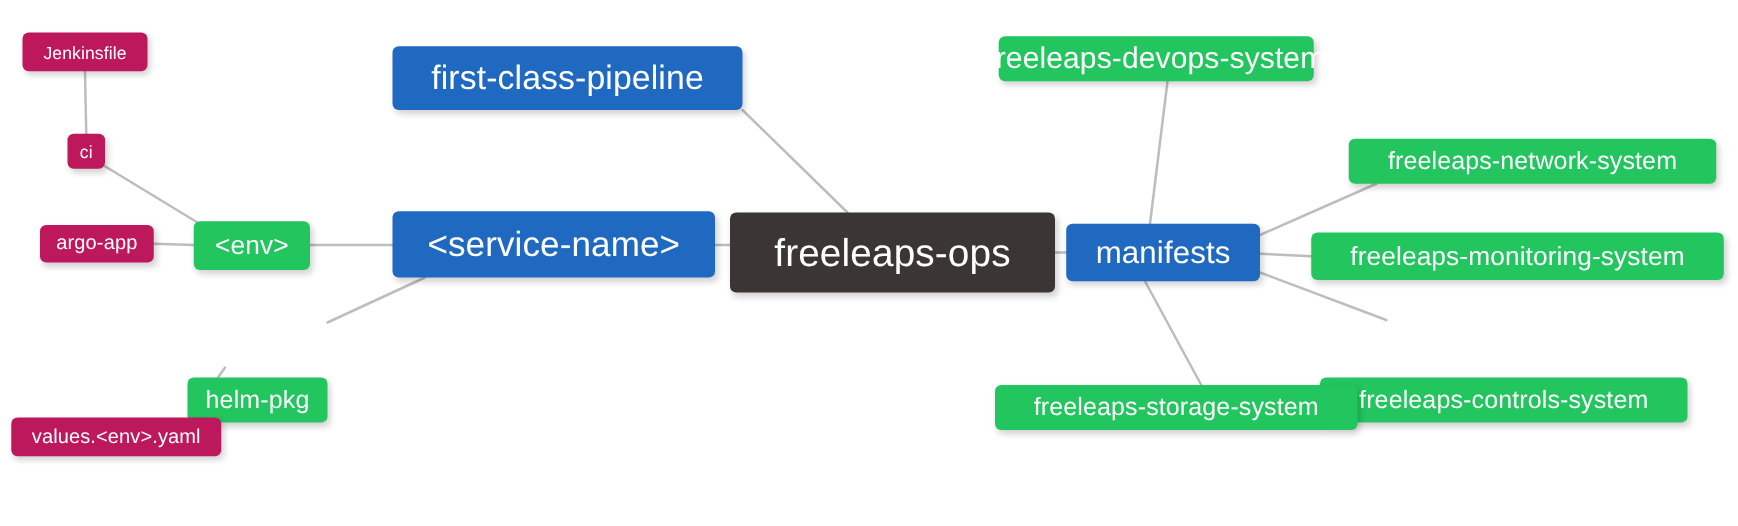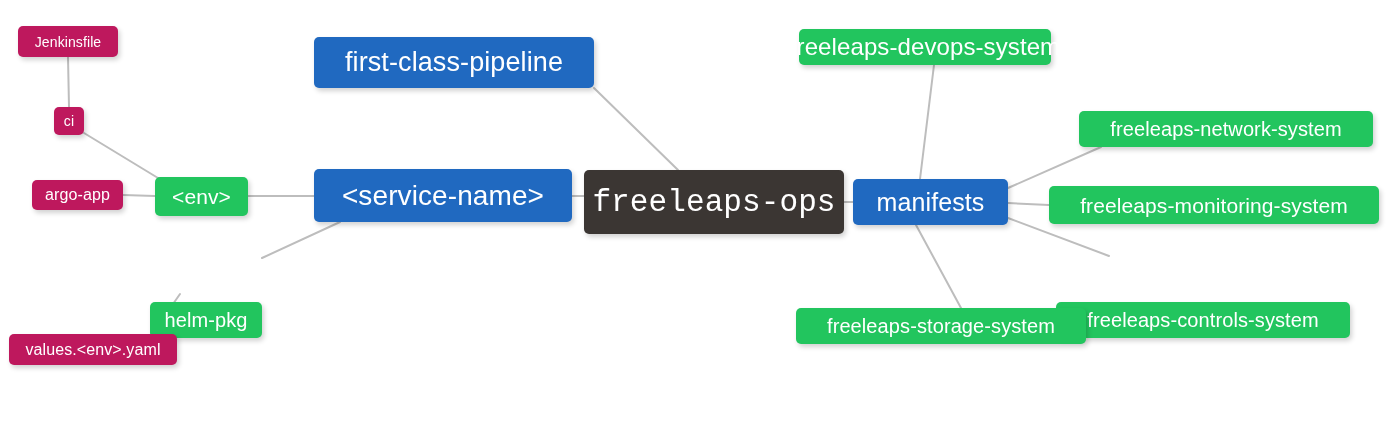--- a/index.html
+++ b/index.html
@@ -59,21 +59,21 @@
       <line x1="262" y1="258" x2="340" y2="222" stroke="#bdbdbd" stroke-width="2" stroke-linecap="round"></line>
       <line x1="152" y1="334" x2="180" y2="294" stroke="#bdbdbd" stroke-width="2" stroke-linecap="round"></line>
       <line x1="844" y1="202" x2="853" y2="202" stroke="#bdbdbd" stroke-width="2" stroke-linecap="round"></line>
       <line x1="920" y1="179" x2="934" y2="65" stroke="#bdbdbd" stroke-width="2" stroke-linecap="round"></line>
       <line x1="1008" y1="188" x2="1101" y2="147" stroke="#bdbdbd" stroke-width="2" stroke-linecap="round"></line>
       <line x1="1008" y1="203" x2="1049" y2="205" stroke="#bdbdbd" stroke-width="2" stroke-linecap="round"></line>
       <line x1="1008" y1="218" x2="1109" y2="256" stroke="#bdbdbd" stroke-width="2" stroke-linecap="round"></line>
       <line x1="916" y1="225" x2="961" y2="308" stroke="#bdbdbd" stroke-width="2" stroke-linecap="round"></line>
     </svg>
   <div id="nodes">
-      <div class="node n-root" style="left: 584px; top: 170px; width: 260px; height: 64px; font-size: 31px; font-family: Liberation Mono, monospace;">freeleaps-ops</div>
+      <div class="node n-root" style="left: 584px; top: 170px; width: 260px; height: 64px; font-size: 31px;">freeleaps-ops</div>
       <div class="node n-blue" style="left: 314px; top: 169px; width: 258px; height: 53px; font-size: 28px;">&lt;service-name&gt;</div>
       <div class="node n-blue" style="left: 314px; top: 37px; width: 280px; height: 51px; font-size: 27px;">first-class-pipeline</div>
       <div class="node n-blue" style="left: 853px; top: 179px; width: 155px; height: 46px; font-size: 25px;">manifests</div>
       <div class="node n-green" style="left: 155px; top: 177px; width: 93px; height: 39px; font-size: 21px;">&lt;env&gt;</div>
       <div class="node n-green" style="left: 150px; top: 258px; width: 112px; height: 36px; font-size: 20px; margin-top: 44px;">helm-pkg</div>
       <div class="node n-red" style="left: 32px; top: 180px; width: 91px; height: 30px; font-size: 16px;">argo-app</div>
       <div class="node n-red" style="left: 9px; top: 334px; width: 168px; height: 31px; font-size: 16px;">values.&lt;env&gt;.yaml</div>
       <div class="node n-red" style="left: 54px; top: 107px; width: 30px; height: 28px; font-size: 14px;">ci</div>
       <div class="node n-orange" style="left: 18px; top: 26px; width: 100px; height: 31px; font-size: 14px;">Jenkinsfile</div>
       <div class="node n-green" style="left: 799px; top: 29px; width: 252px; height: 36px; font-size: 24px;">freeleaps-devops-system</div>

